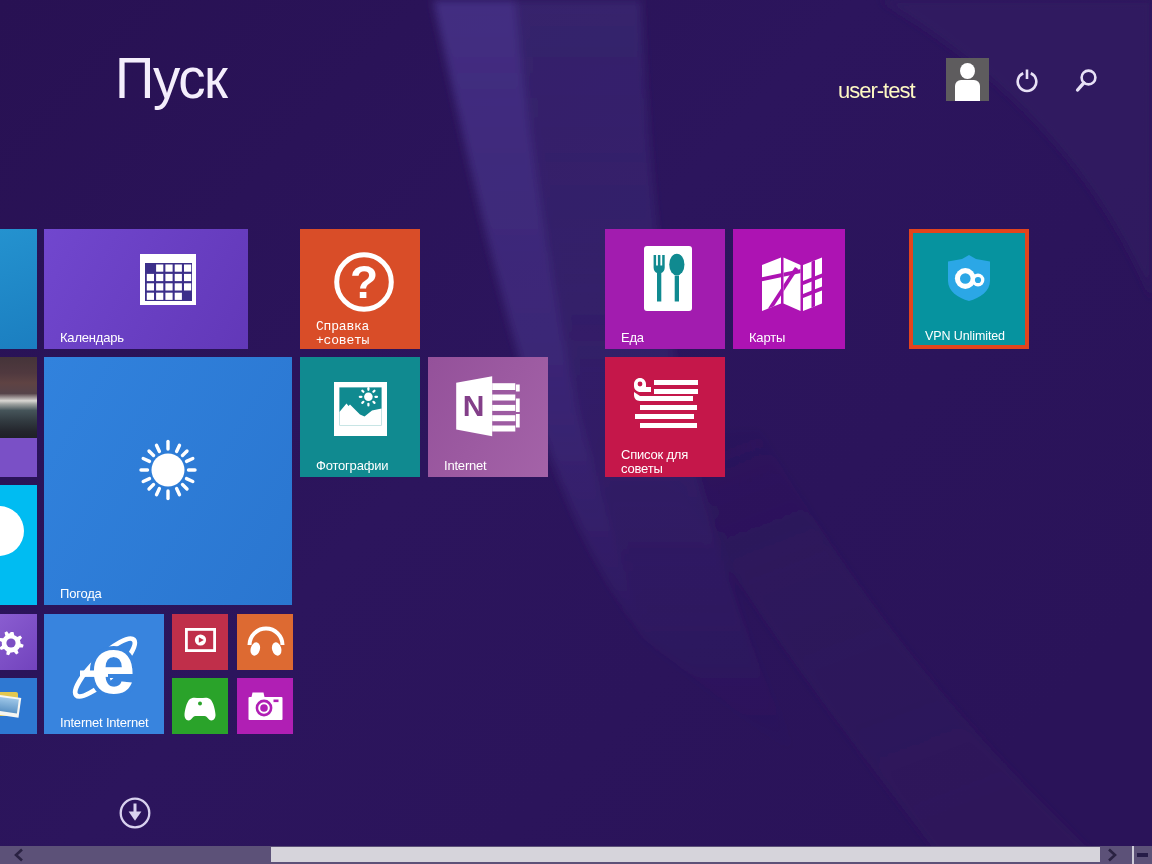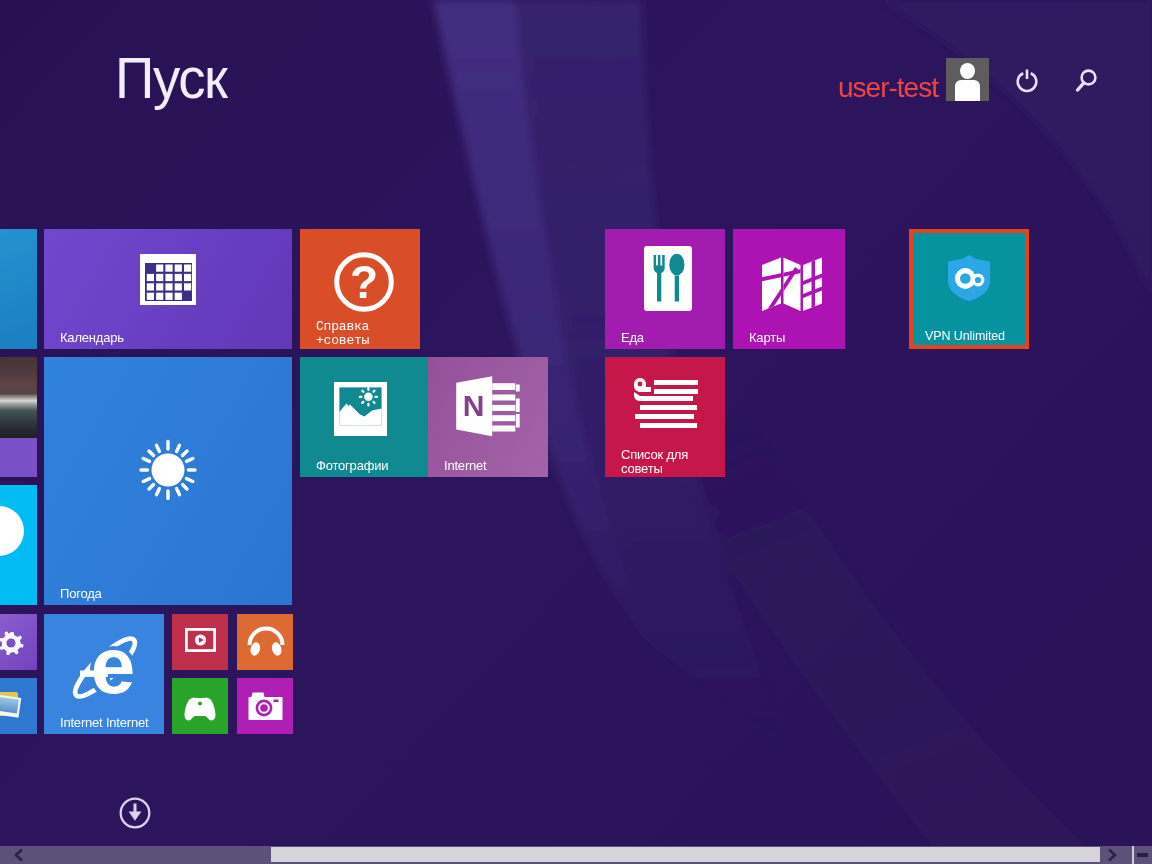--- a/index.html
+++ b/index.html
@@ -46,21 +46,21 @@
 
       <path d="M 433,0 L 641,0 C 648,180 665,330 692,450 C 712,535 748,650 800,760 L 645,640 C 610,590 585,545 560,480 C 510,350 470,170 433,0 Z" fill="url(#fadeB)"></path>
 
       <path d="M 433,0 C 470,170 510,350 560,480 C 585,545 610,590 645,640 C 620,560 600,490 580,420 C 560,330 530,160 515,0 Z" fill="url(#fadeA)"></path>
 
       <path d="M 655,430 L 760,430 C 845,580 960,730 1105,864 L 945,864 C 845,730 715,570 655,430 Z" fill="url(#fadeC)"></path>
     </g>
   </svg>
 
   <div id="title" style="position:absolute;left:115px;top:50px;font-size:57px;line-height:1;color:#f4eefc;letter-spacing:-1.5px;transform:scaleX(0.96);transform-origin:0 0;">Пуск</div>
-  <div id="user" style="position:absolute;left:838px;top:74px;font-size:28px;line-height:1;color:#ef4444;letter-spacing:-1px;">user-test</div>
+  <div id="user" style="position:absolute;left:838px;top:80px;font-size:22px;line-height:1;color:#fef9c3;letter-spacing:-1px;">user-test</div>
 
   <div style="position:absolute;left:946px;top:58px;width:43px;height:43px;background:#5e5c5e;overflow:hidden;">
     <div style="position:absolute;left:14px;top:5px;width:15px;height:16px;background:#fff;border-radius:50%;"></div>
     <div style="position:absolute;left:9px;top:22px;width:25px;height:25px;background:#fff;border-radius:6px 6px 0 0;"></div>
   </div>
 
   <svg class="ic" style="left:1014px;top:68px" width="26" height="26" viewBox="0 0 26 26">
     <path d="M 9.2,5.2 A 9.3,9.3 0 1 0 16.8,5.2" fill="none" stroke="#e8e2f6" stroke-width="2.6"></path>
     <line x1="13" y1="1.5" x2="13" y2="11" stroke="#e8e2f6" stroke-width="2.6"></line>
   </svg>
@@ -84,21 +84,21 @@
       </g>
       <circle cx="15" cy="15" r="4.6" fill="#7d4fc4"></circle>
     </svg>
   </div>
   <div class="tile" style="left:0;top:678px;width:37px;height:56px;background:#2e78d2;">
     <div style="position:absolute;left:-12px;top:14px;width:30px;height:24px;background:#e3c84f;border-radius:2px;"></div>
     <div style="position:absolute;left:-6px;top:18px;width:26px;height:20px;background:#f6f6f2;transform:rotate(8deg);"></div>
     <div style="position:absolute;left:-4px;top:20px;width:22px;height:14px;background:linear-gradient(180deg,#9ec7e8,#5b92c4);transform:rotate(8deg);"></div>
   </div>
 
-  <div class="tile" style="left:44px;top:229px;width:248px;height:120px;background:linear-gradient(120deg,#7147ce,#6238b8);">
+  <div class="tile" style="left:44px;top:229px;width:204px;height:120px;background:linear-gradient(120deg,#7147ce,#6238b8);">
     <svg class="ic" style="left:96px;top:25px" width="56" height="51" viewBox="0 0 56 51">
       <rect x="0" y="0" width="56" height="51" fill="#fff"></rect>
       <rect x="5" y="9" width="47" height="38" fill="#3c2f8a"></rect>
       <g fill="#fff">
         <rect x="16.1" y="10.5" width="7.2" height="7.2"></rect>
           <rect x="25.4" y="10.5" width="7.2" height="7.2"></rect>
           <rect x="34.7" y="10.5" width="7.2" height="7.2"></rect>
           <rect x="44" y="10.5" width="7.2" height="7.2"></rect>
         <rect x="6.8" y="19.9" width="7.2" height="7.2"></rect>
           <rect x="16.1" y="19.9" width="7.2" height="7.2"></rect>
@@ -195,21 +195,21 @@
     <svg class="ic" style="left:35px;top:22px" width="42" height="46" viewBox="0 0 42 46">
       <path d="M21 0 L28 4 L42 6.5 L42 26 C42 36 32 43 21 46 C10 43 0 36 0 26 L0 6.5 L14 4 Z" fill="#2ba7e6"></path>
       <circle cx="17.3" cy="23.5" r="10.4" fill="#fff"></circle>
       <circle cx="17.3" cy="23.5" r="5.3" fill="#2ba7e6"></circle>
       <circle cx="30" cy="25" r="6.4" fill="#fff"></circle>
       <circle cx="30" cy="25" r="3.1" fill="#2ba7e6"></circle>
     </svg>
     <div class="lbl" style="left:12px;bottom:2px;font-size:12.5px;letter-spacing:-0.1px;">VPN Unlimited</div>
   </div>
 
-  <div class="tile" style="left:300px;top:357px;width:120px;height:120px;background:#108a90;padding-left:47px;">
+  <div class="tile" style="left:300px;top:357px;width:120px;height:120px;background:#108a90;">
     <svg class="ic" style="left:34px;top:25px" width="53" height="54" viewBox="0 0 53 54">
       <rect x="0" y="0" width="53" height="54" fill="#fff"></rect>
       <rect x="5.4" y="5.4" width="42.2" height="37.9" fill="#108a90"></rect>
       <polygon points="5.4,30 12.5,21.5 14.5,24 16,22.5 26,32.5 30.5,34.5 38,28.5 47.6,26.5 47.6,43.3 5.4,43.3" fill="#fff"></polygon>
       <circle cx="34.4" cy="14.8" r="4.3" fill="#fff"></circle>
       <g stroke="#fff" stroke-width="2.2" stroke-linecap="round">
         <line x1="34.4" y1="6.2" x2="34.4" y2="7.8"></line>
         <line x1="34.4" y1="21.8" x2="34.4" y2="23.4"></line>
         <line x1="25.8" y1="14.8" x2="27.4" y2="14.8"></line>
         <line x1="41.4" y1="14.8" x2="43" y2="14.8"></line>

